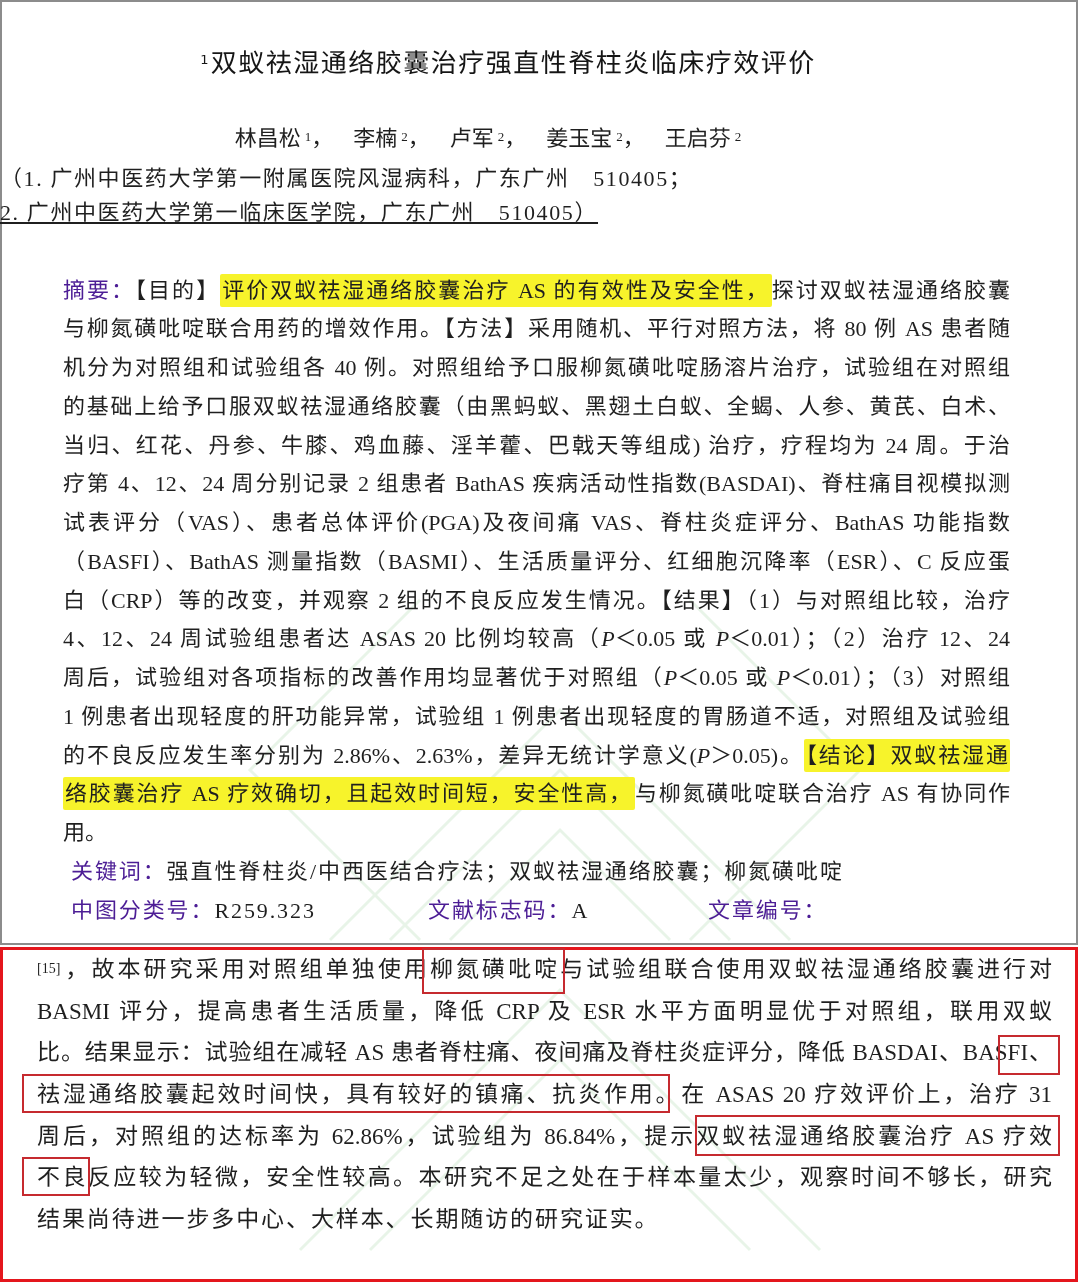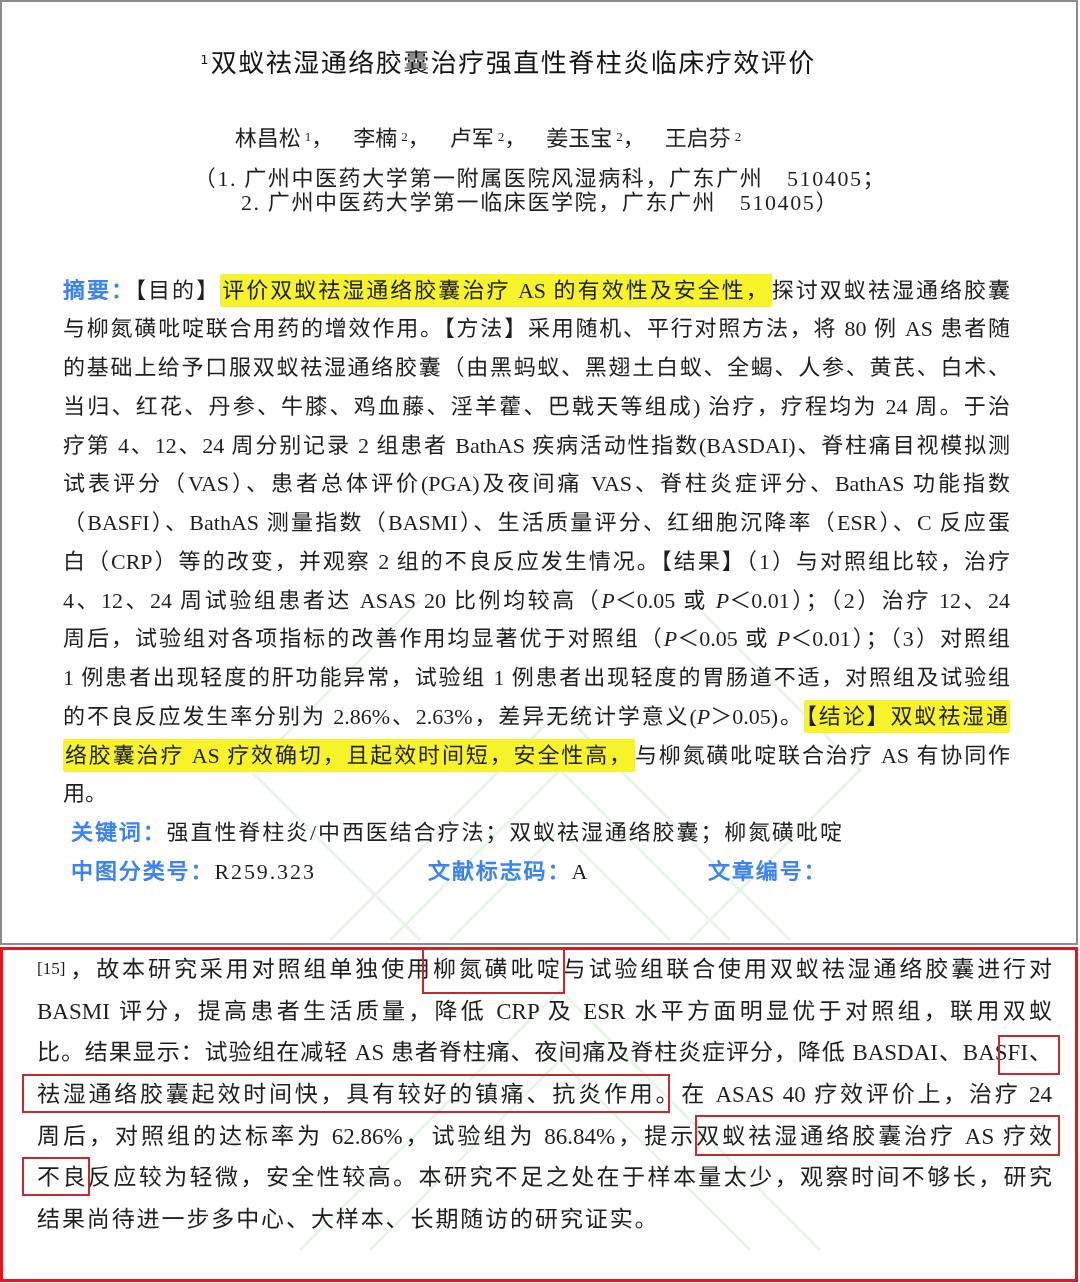--- a/index.html
+++ b/index.html
@@ -26,55 +26,55 @@
 
   .authors {
     position: absolute; left: 0; top: 122px; width: 976px;
     text-align: center; font-size: 22px; line-height: 34px;
   }
   .authors sup { font-size: 13px; margin-left: 4px; vertical-align: top; position: relative; top: -2px; }
   .authors .sep { margin-right: 20px; }
   .authors .sep:last-child { margin-right: 0; }
 
   .affil {
-    position: absolute; left: 0; width: 1080px; text-align: center;
+    position: absolute; left: 0; width: 1080px; 
     font-size: 22px; line-height: 34px; letter-spacing: 1.6px;
   }
   .affil.a1 { top: 162px; }
-  .affil.a2 { top: 186px; }
+  .affil.a2 { top: 196px; text-decoration: underline; }
 
   .abs {
     position: absolute; left: 63px; top: 271.6px; width: 947px;
     font-size: 22px; line-height: 38.75px;
   }
   .ln { height: 38.75px; text-align: justify; text-align-last: justify; }
   .ln.last { text-align-last: left; text-align: left; }
   .ln.free { text-align: left; text-align-last: left; letter-spacing: 1.9px; margin-left: 8px; }
-  .ln b { font-weight: bold; color: #3b82f6; }
+  .ln b { font-weight: normal; color: #4c1d95; }
   .it { font-style: italic; }
   .hl {
     background: #f7f32b; border-radius: 2px; padding: 4px 2px;
     -webkit-box-decoration-break: clone; box-decoration-break: clone; font-family: Liberation Serif, serif;
   }
   .cls-item { display: inline-block; }
   .cls-item.c1 { width: 357px; }
   .cls-item.c2 { width: 280px; }
 
   .excerpt-frame {
     position: absolute; left: 0; top: 947px;
     width: 1072px; height: 329px;
     border: 3px solid #e4161d;
   }
   .ex {
     position: absolute; left: 37px; top: 949.2px; width: 1015px;
     font-size: 23px; line-height: 41.6px;
   }
   .ex .ln { height: 41.6px; }
   .ex .ln.last { letter-spacing: 1.9px; }
-  .ex sup { font-size: 17px; vertical-align: top; position: relative; top: -1px; margin-right: 2px; }
+  .ex sup { font-size: 14px; vertical-align: top; position: relative; top: -1px; margin-right: 2px; }
 
   .mark-box {
     position: absolute; box-sizing: border-box;
     border: 2px solid #c62a2f; pointer-events: none;
   }
   .mb1 { left: 422px; top: 948px; width: 143px; height: 46px; }
   .mb2 { left: 998px; top: 1035px; width: 62px; height: 40px; }
   .mb3 { left: 22px;  top: 1074px; width: 648px; height: 39px; }
   .mb4 { left: 695px; top: 1115px; width: 365px; height: 41px; }
   .mb5 { left: 22px;  top: 1157px; width: 68px;  height: 39px; }
@@ -99,20 +99,21 @@
 <div class="title"><sup>1</sup><span>双蚁祛湿通络胶囊治疗强直性脊柱炎临床疗效评价</span></div>
 
 <div class="authors"><span><span>林昌松</span><sup>1</sup></span><span class="sep">，</span><span><span>李楠</span><sup>2</sup></span><span class="sep">，</span><span><span>卢军</span><sup>2</sup></span><span class="sep">，</span><span><span>姜玉宝</span><sup>2</sup></span><span class="sep">，</span><span><span>王启芬</span><sup>2</sup></span></div>
 
 <div class="affil a1">（1. 广州中医药大学第一附属医院风湿病科，广东广州　510405；</div>
 <div class="affil a2">2. 广州中医药大学第一临床医学院，广东广州　510405）</div>
 
 <div class="abs">
   <div class="ln"><b>摘要：</b><span>【目的】</span><span class="hl">评价双蚁祛湿通络胶囊治疗 AS 的有效性及安全性，</span><span>探讨双蚁祛湿通络胶囊</span></div>
   <div class="ln"><span>与柳氮磺吡啶联合用药的增效作用。【方法】采用随机、平行对照方法，将 80 例 AS 患者随</span></div>
+  <div class="ln"><span>机分为对照组和试验组各 40 例。对照组给予口服柳氮磺吡啶肠溶片治疗，试验组在对照组</span></div>
   <div class="ln"><span>的基础上给予口服双蚁祛湿通络胶囊（由黑蚂蚁、黑翅土白蚁、全蝎、人参、黄芪、白术、</span></div>
   <div class="ln"><span>当归、红花、丹参、牛膝、鸡血藤、淫羊藿、巴戟天等组成) 治疗，疗程均为 24 周。于治</span></div>
   <div class="ln"><span>疗第 4、12、24 周分别记录 2 组患者 BathAS 疾病活动性指数(BASDAI)、脊柱痛目视模拟测</span></div>
   <div class="ln"><span>试表评分（VAS）、患者总体评价(PGA)及夜间痛 VAS、脊柱炎症评分、BathAS 功能指数</span></div>
   <div class="ln"><span>（BASFI）、BathAS 测量指数（BASMI）、生活质量评分、红细胞沉降率（ESR）、C 反应蛋</span></div>
   <div class="ln"><span>白（CRP）等的改变，并观察 2 组的不良反应发生情况。【结果】（1）与对照组比较，治疗</span></div>
   <div class="ln"><span>4、12、24 周试验组患者达 ASAS 20 比例均较高（</span><span class="it">P</span><span>＜0.05 或 </span><span class="it">P</span><span>＜0.01）；（2）治疗 12、24</span></div>
   <div class="ln"><span>周后，试验组对各项指标的改善作用均显著优于对照组（</span><span class="it">P</span><span>＜0.05 或 </span><span class="it">P</span><span>＜0.01）；（3）对照组</span></div>
   <div class="ln"><span>1 例患者出现轻度的肝功能异常，试验组 1 例患者出现轻度的胃肠道不适，对照组及试验组</span></div>
   <div class="ln"><span>的不良反应发生率分别为 2.86%、2.63%，差异无统计学意义(</span><span class="it">P</span><span>＞0.05)。</span><span class="hl">【结论】双蚁祛湿通</span></div>
@@ -121,21 +122,21 @@
   <div class="ln free"><b>关键词：</b><span>强直性脊柱炎/中西医结合疗法；双蚁祛湿通络胶囊；柳氮磺吡啶</span></div>
   <div class="ln free"><span class="cls-item c1"><b>中图分类号：</b><span>R259.323</span></span><span class="cls-item c2"><b>文献标志码：</b><span>A</span></span><span class="cls-item c3"><b>文章编号：</b></span></div>
 </div>
 
 <div class="excerpt-frame"></div>
 
 <div class="ex">
   <div class="ln"><sup>[15]</sup><span>，故本研究采用对照组单独使用</span><span>柳氮磺吡啶</span><span>与试验组联合使用双蚁祛湿通络胶囊进行对</span></div>
   <div class="ln"><span>BASMI 评分，提高患者生活质量，降低 CRP 及 ESR 水平方面明显优于对照组，联用</span><span>双蚁</span></div>
   <div class="ln"><span>比。结果显示：试验组在减轻 AS 患者脊柱痛、夜间痛及脊柱炎症评分，降低 BASDAI、BASFI、</span></div>
-  <div class="ln"><span>祛湿通络胶囊起效时间快，具有较好的镇痛、抗炎作用。</span><span>在 ASAS 40 疗效评价上，治疗 24</span></div>
+  <div class="ln"><span>祛湿通络胶囊起效时间快，具有较好的镇痛、抗炎作用。</span><span>在 ASAS 20 疗效评价上，治疗 31</span></div>
   <div class="ln"><span>周后，对照组的达标率为 62.86%，试验组为 86.84%，提示</span><span>双蚁祛湿通络胶囊治疗 AS 疗效</span></div>
   <div class="ln"><span>不良反应较为轻微，安全性较高。本研究不足之处在于样本量太少，观察时间不够长，研究</span></div>
   <div class="ln last"><span>结果尚待进一步多中心、大样本、长期随访的研究证实。</span></div>
 </div>
 
 <div class="mark-box mb1"></div>
 <div class="mark-box mb2"></div>
 <div class="mark-box mb3"></div>
 <div class="mark-box mb4"></div>
 <div class="mark-box mb5"></div>

